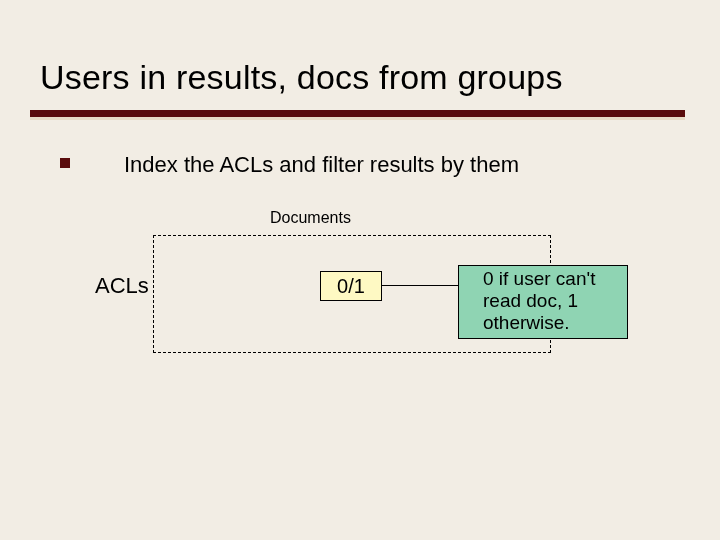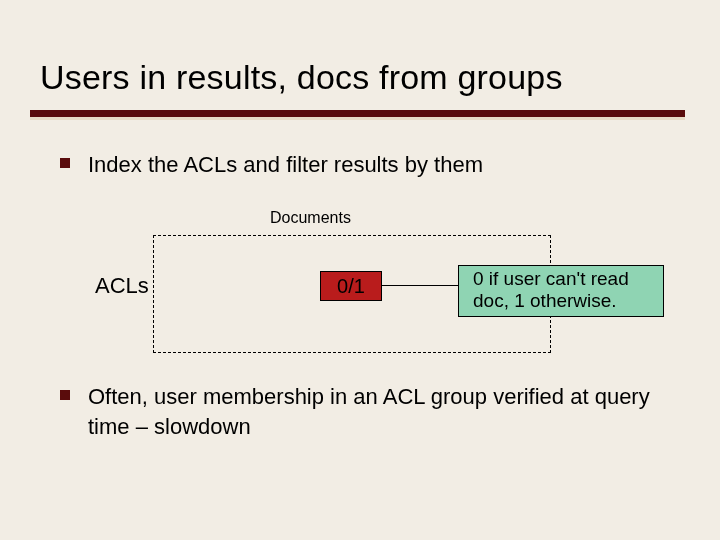--- a/index.html
+++ b/index.html
@@ -56,20 +56,21 @@
     width: 10px;
     height: 10px;
     background: #5a0c0c;
     margin-top: 8px;
     margin-right: 18px;
     flex: none;
   }
   .bullet-text {
     font-size: 22px;
     line-height: 1.35;
+    margin-left: 36px;
   }
   .diagram {
     position: absolute;
     left: 95px;
     top: 205px;
     width: 570px;
     height: 156px;
   }
   .documents-label {
     position: absolute;
@@ -100,36 +101,36 @@
     top: 66px;
     width: 62px;
     height: 30px;
     border: 1.5px solid #000;
     box-sizing: border-box;
     display: flex;
     align-items: center;
     justify-content: center;
     font-family: "Trebuchet MS", "Lucida Sans", sans-serif;
     font-size: 20px;
-    background: #b91c1c;
+    background: #fef9c3;
   }
   .connector {
     position: absolute;
     left: 287px;
     top: 80px;
     width: 76px;
     height: 0;
     border-top: 1.5px solid #000;
   }
   .note-box {
     position: absolute;
     left: 363px;
     top: 60px;
-    width: 206px;
-    padding: 2px 6px 4px 14px;
+    width: 170px;
+    padding: 2px 6px 4px 24px;
     background: #8fd4b3;
     border: 1px solid #000;
     box-sizing: border-box;
     font-family: "Trebuchet MS", "Lucida Sans", sans-serif;
     font-size: 19px;
     line-height: 1.15;
   }
   .second-bullet-block {
     position: absolute;
     left: 60px;
@@ -155,20 +156,14 @@
 
   <div class="diagram">
     <div class="documents-label">Documents</div>
     <div class="dashed-box"></div>
     <div class="users-label">ACLs</div>
     <div class="value-box">0/1</div>
     <div class="connector"></div>
     <div class="note-box">0 if user can't read doc, 1 otherwise.</div>
   </div>
 
-  <div class="second-bullet-block">
-    <div class="bullet-row">
-      <div class="bullet-marker"></div>
-      <div class="bullet-text">Often, user membership in an ACL group verified at query time – slowdown</div>
-    </div>
-  </div>
 
 </div>
 
 </body></html>

